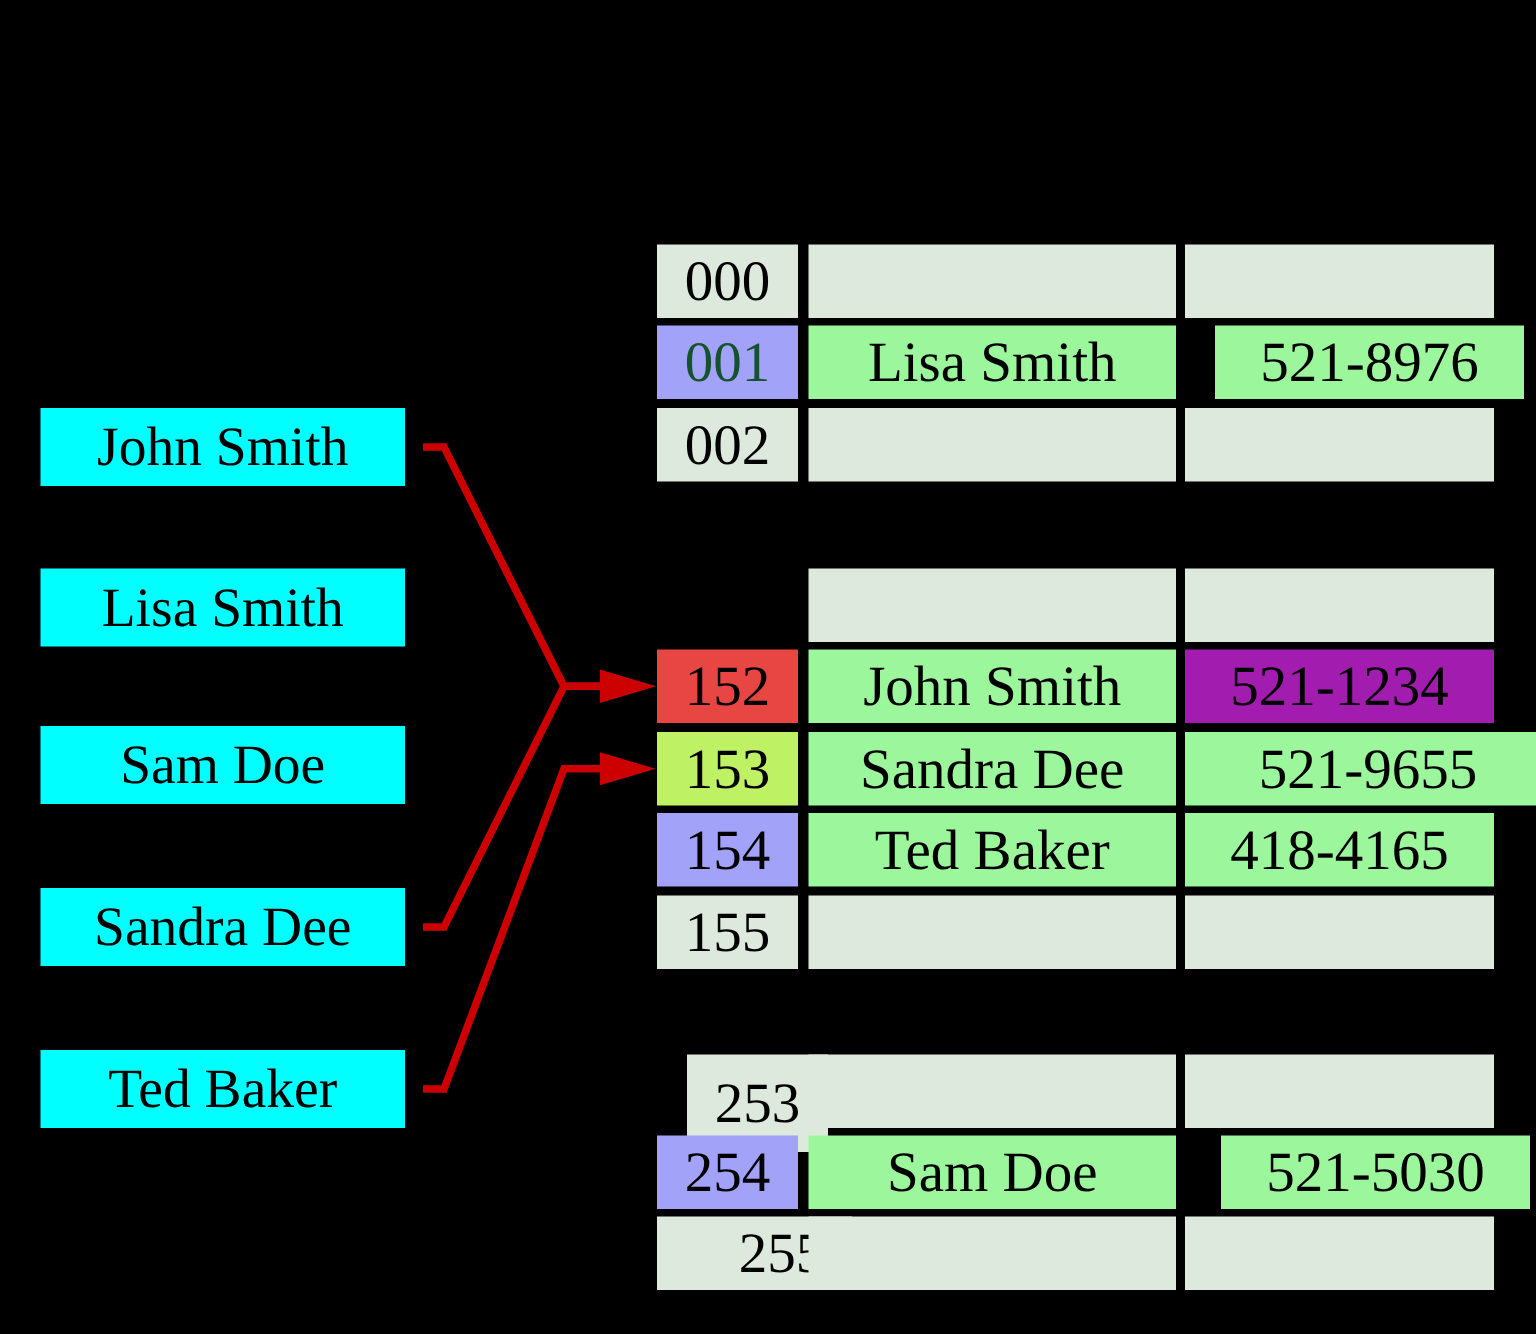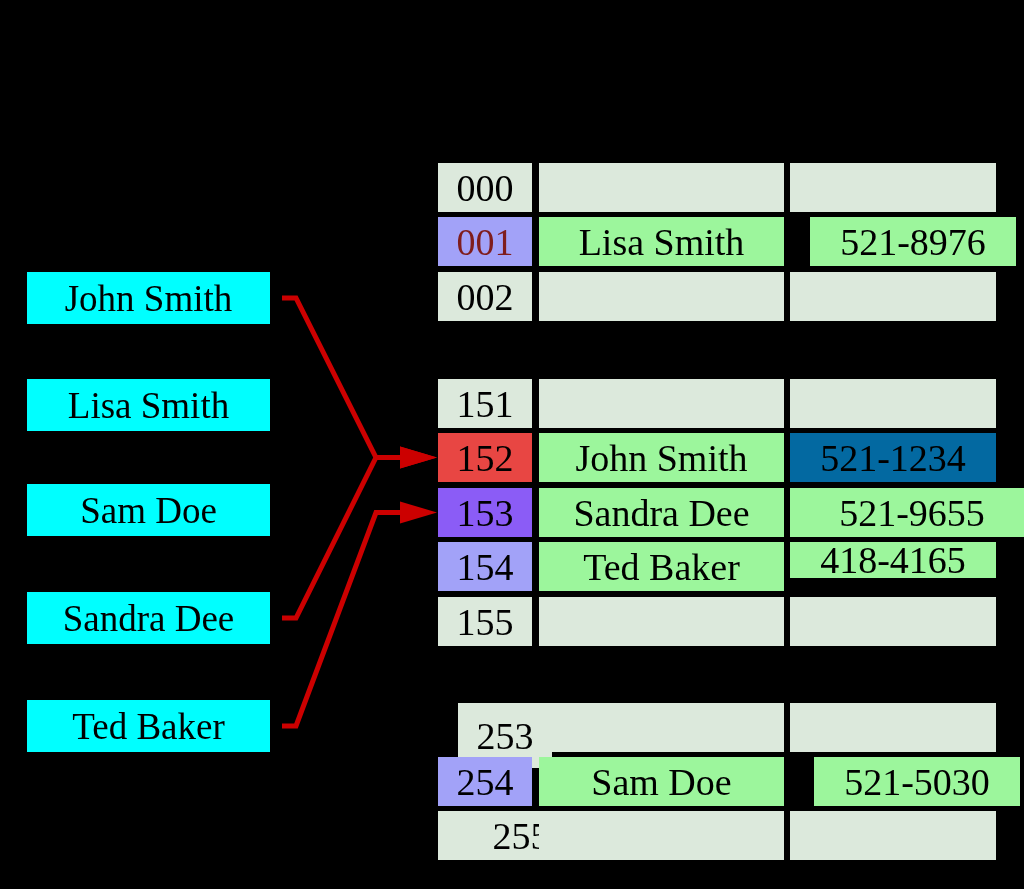--- a/index.html
+++ b/index.html
@@ -57,38 +57,37 @@
     </div>
     <div class="key-box" style="left: 27px; top: 592px; width: 243px; height: 52px; background: rgb(0, 255, 255); color: rgb(0, 0, 0);">
       <span>Sandra Dee</span>
     </div>
     <div class="key-box" style="left: 27px; top: 700px; width: 243px; height: 52px; background: rgb(0, 255, 255); color: rgb(0, 0, 0);">
       <span>Ted Baker</span>
     </div>
     <div class="cell" style="left: 438px; top: 163px; width: 94px; height: 49px; background: rgb(220, 233, 220); color: rgb(0, 0, 0);">000</div>
     <div class="cell" style="left: 539px; top: 163px; width: 245px; height: 49px; background: rgb(220, 233, 220); color: rgb(0, 0, 0);"></div>
     <div class="cell" style="left: 790px; top: 163px; width: 206px; height: 49px; background: rgb(220, 233, 220); color: rgb(0, 0, 0);"></div>
-    <div class="cell" style="left: 438px; top: 217px; width: 94px; height: 49px; background: rgb(162, 162, 248); color: #7f1d1d;">001</div>
+    <div class="cell" style="left: 438px; top: 217px; width: 94px; height: 49px; background: rgb(162, 162, 248); color: #14532d;">001</div>
     <div class="cell" style="left: 539px; top: 217px; width: 245px; height: 49px; background: rgb(156, 246, 156); color: rgb(0, 0, 0);">Lisa Smith</div>
     <div class="cell" style="left: 810px; top: 217px; width: 206px; height: 49px; background: rgb(156, 246, 156); color: rgb(0, 0, 0);">521-8976</div>
     <div class="cell" style="left: 438px; top: 272px; width: 94px; height: 49px; background: rgb(220, 233, 220); color: rgb(0, 0, 0);">002</div>
     <div class="cell" style="left: 539px; top: 272px; width: 245px; height: 49px; background: rgb(220, 233, 220); color: rgb(0, 0, 0);"></div>
     <div class="cell" style="left: 790px; top: 272px; width: 206px; height: 49px; background: rgb(220, 233, 220); color: rgb(0, 0, 0);"></div>
-    <div class="cell" style="left: 438px; top: 379px; width: 94px; height: 49px; background: rgb(220, 233, 220); color: rgb(0, 0, 0);">151</div>
     <div class="cell" style="left: 539px; top: 379px; width: 245px; height: 49px; background: rgb(220, 233, 220); color: rgb(0, 0, 0);"></div>
     <div class="cell" style="left: 790px; top: 379px; width: 206px; height: 49px; background: rgb(220, 233, 220); color: rgb(0, 0, 0);"></div>
     <div class="cell" style="left: 438px; top: 433px; width: 94px; height: 49px; background: rgb(232, 70, 67); color: rgb(0, 0, 0);">152</div>
     <div class="cell" style="left: 539px; top: 433px; width: 245px; height: 49px; background: rgb(156, 246, 156); color: rgb(0, 0, 0);">John Smith</div>
-    <div class="cell" style="left: 790px; top: 433px; width: 206px; height: 49px; background: #0369a1; color: rgb(0, 0, 0);">521-1234</div>
-    <div class="cell" style="left: 438px; top: 488px; width: 94px; height: 49px; background: #8b5cf6; color: rgb(0, 0, 0);">153</div>
+    <div class="cell" style="left: 790px; top: 433px; width: 206px; height: 49px; background: #a21caf; color: rgb(0, 0, 0);">521-1234</div>
+    <div class="cell" style="left: 438px; top: 488px; width: 94px; height: 49px; background: #bef264; color: rgb(0, 0, 0);">153</div>
     <div class="cell" style="left: 539px; top: 488px; width: 245px; height: 49px; background: rgb(156, 246, 156); color: rgb(0, 0, 0);">Sandra Dee</div>
     <div class="cell" style="left: 790px; top: 488px; width: 244px; height: 49px; background: rgb(156, 246, 156); color: rgb(0, 0, 0);">521-9655</div>
     <div class="cell" style="left: 438px; top: 542px; width: 94px; height: 49px; background: rgb(162, 162, 248); color: rgb(0, 0, 0);">154</div>
     <div class="cell" style="left: 539px; top: 542px; width: 245px; height: 49px; background: rgb(156, 246, 156); color: rgb(0, 0, 0);">Ted Baker</div>
-    <div class="cell" style="left: 790px; top: 542px; width: 206px; height: 36px; background: rgb(156, 246, 156); color: rgb(0, 0, 0);">418-4165</div>
+    <div class="cell" style="left: 790px; top: 542px; width: 206px; height: 49px; background: rgb(156, 246, 156); color: rgb(0, 0, 0);">418-4165</div>
     <div class="cell" style="left: 438px; top: 597px; width: 94px; height: 49px; background: rgb(220, 233, 220); color: rgb(0, 0, 0);">155</div>
     <div class="cell" style="left: 539px; top: 597px; width: 245px; height: 49px; background: rgb(220, 233, 220); color: rgb(0, 0, 0);"></div>
     <div class="cell" style="left: 790px; top: 597px; width: 206px; height: 49px; background: rgb(220, 233, 220); color: rgb(0, 0, 0);"></div>
     <div class="cell" style="left: 438px; top: 703px; width: 94px; height: 65px; background: rgb(220, 233, 220); color: rgb(0, 0, 0); margin-left: 20px;">253</div>
     <div class="cell" style="left: 539px; top: 703px; width: 245px; height: 49px; background: rgb(220, 233, 220); color: rgb(0, 0, 0);"></div>
     <div class="cell" style="left: 790px; top: 703px; width: 206px; height: 49px; background: rgb(220, 233, 220); color: rgb(0, 0, 0);"></div>
     <div class="cell" style="left: 438px; top: 757px; width: 94px; height: 49px; background: rgb(162, 162, 248); color: rgb(0, 0, 0);">254</div>
     <div class="cell" style="left: 539px; top: 757px; width: 245px; height: 49px; background: rgb(156, 246, 156); color: rgb(0, 0, 0);">Sam Doe</div>
     <div class="cell" style="left: 790px; top: 757px; width: 206px; height: 49px; background: rgb(156, 246, 156); color: rgb(0, 0, 0); margin-left: 24px;">521-5030</div>
     <div class="cell" style="left: 438px; top: 811px; width: 94px; height: 49px; background: rgb(220, 233, 220); color: rgb(0, 0, 0); padding-left: 36px;">255</div>

